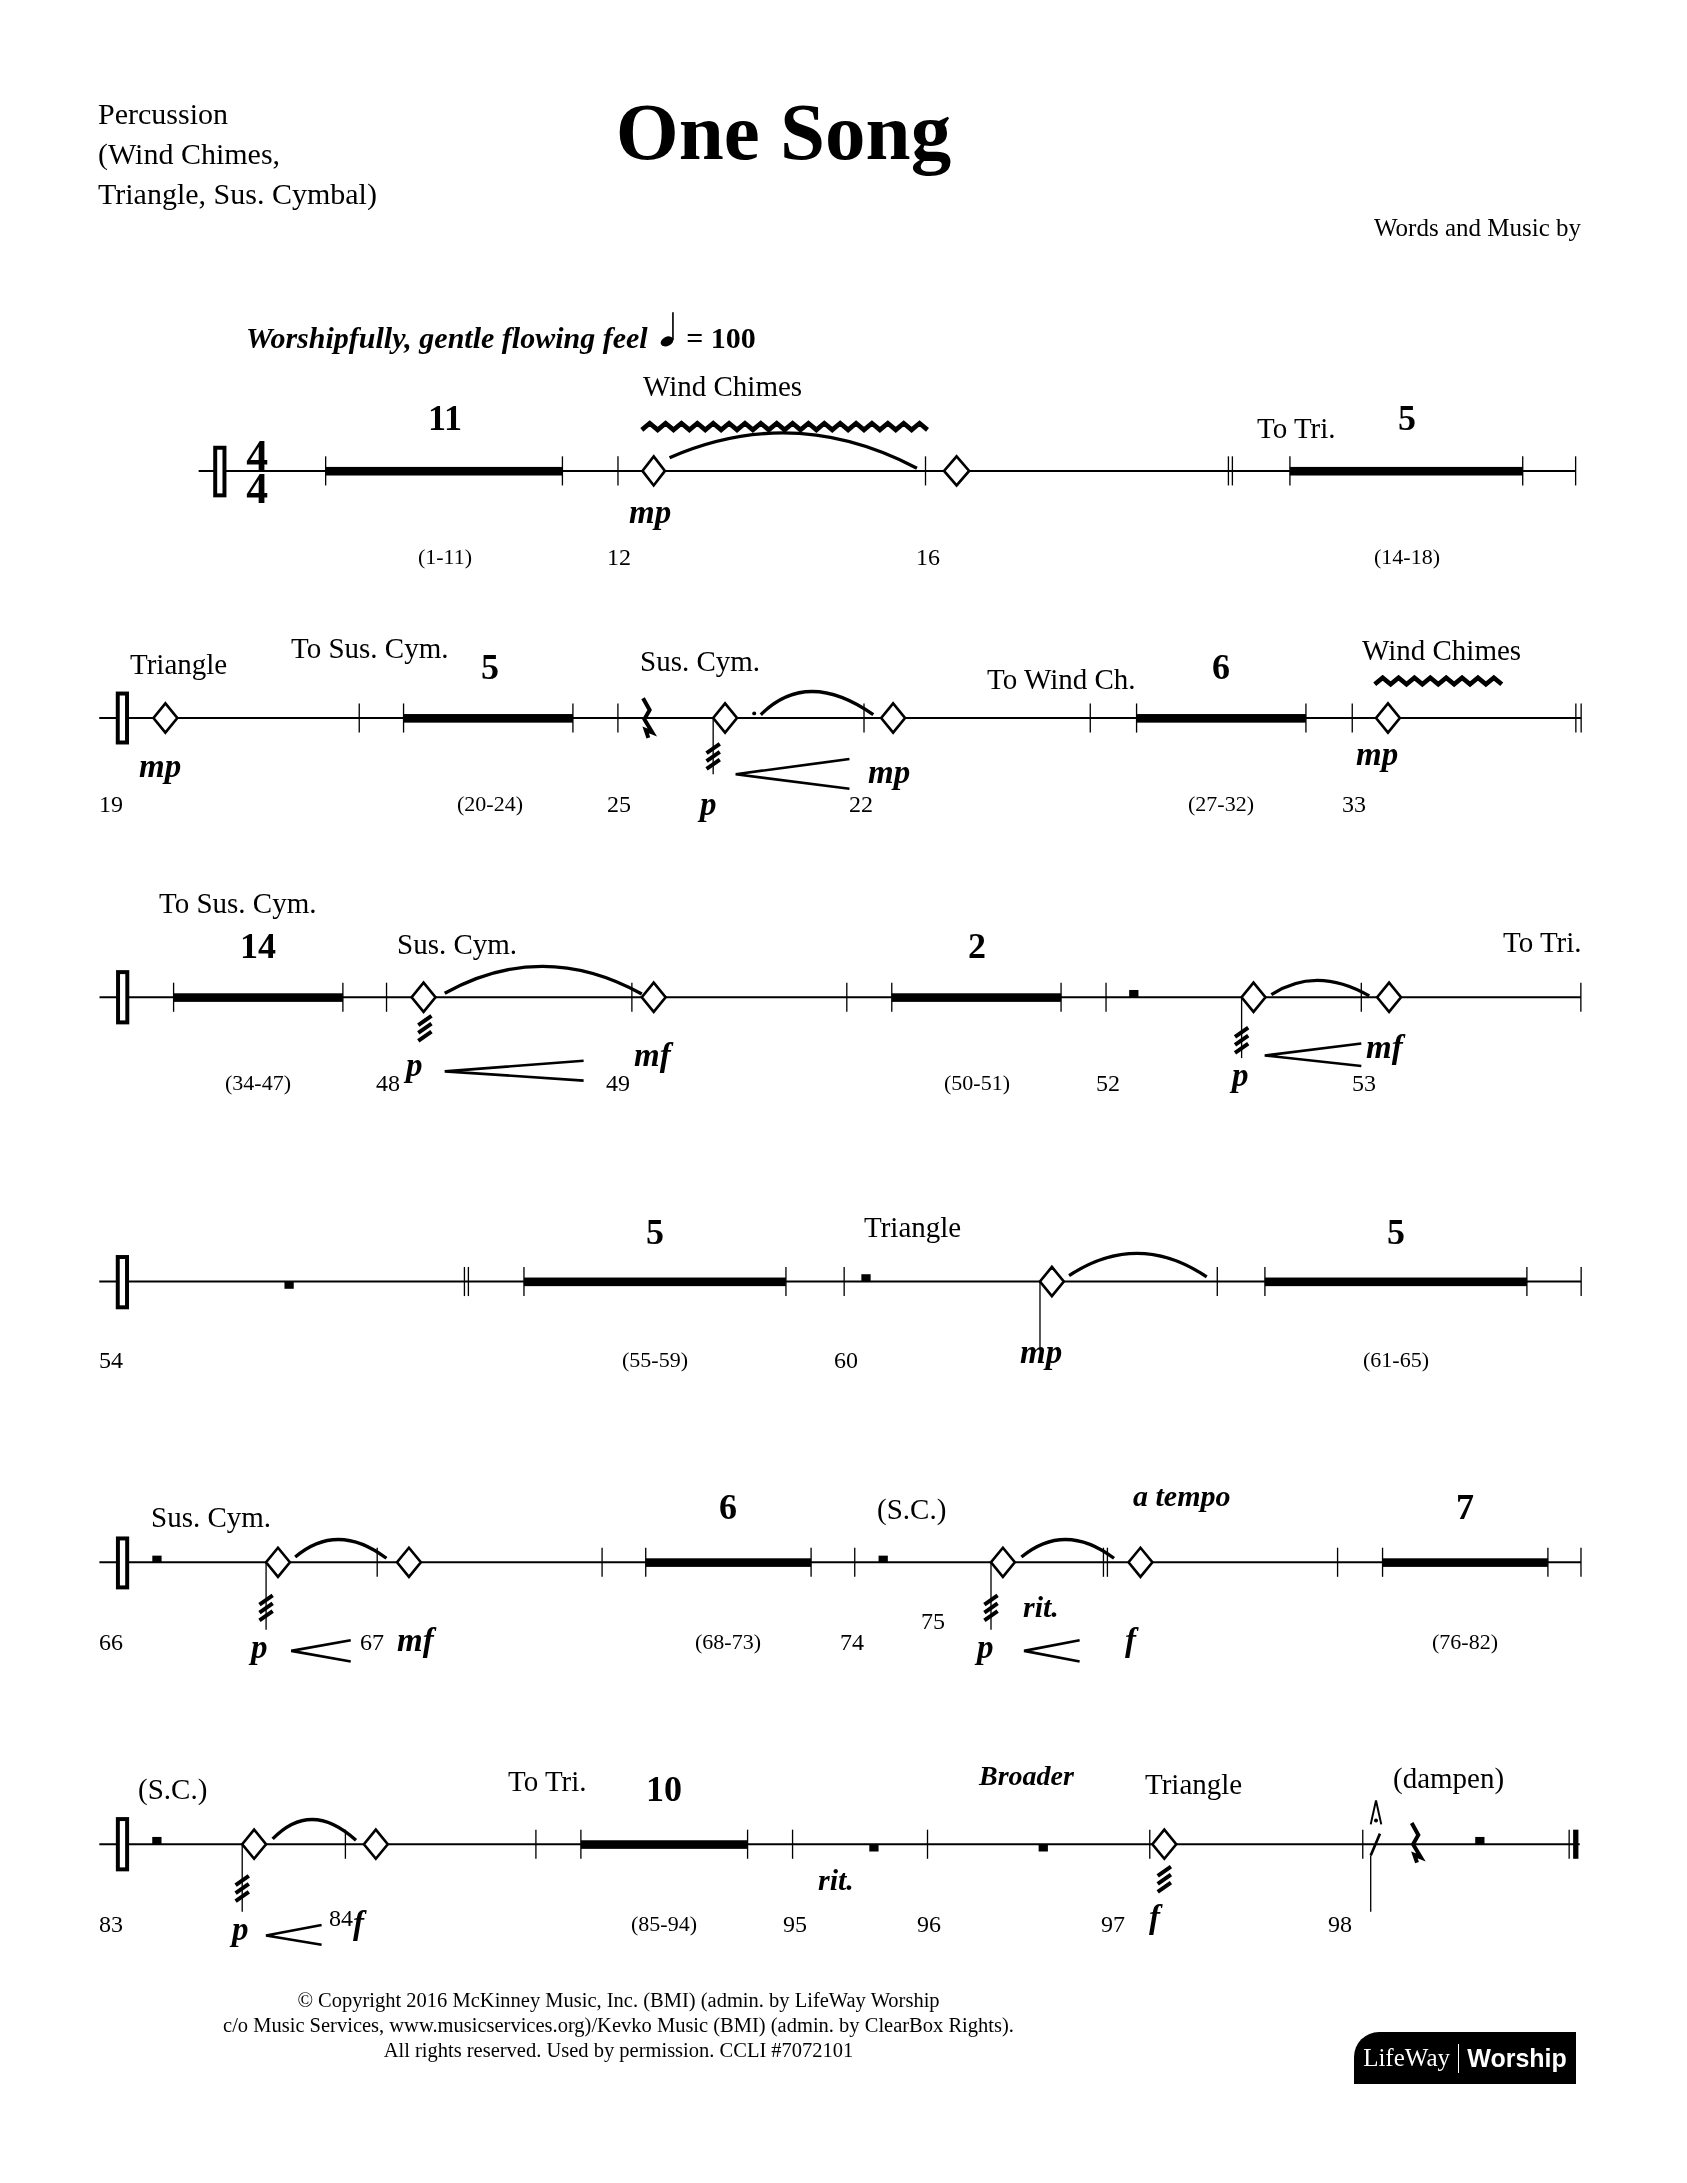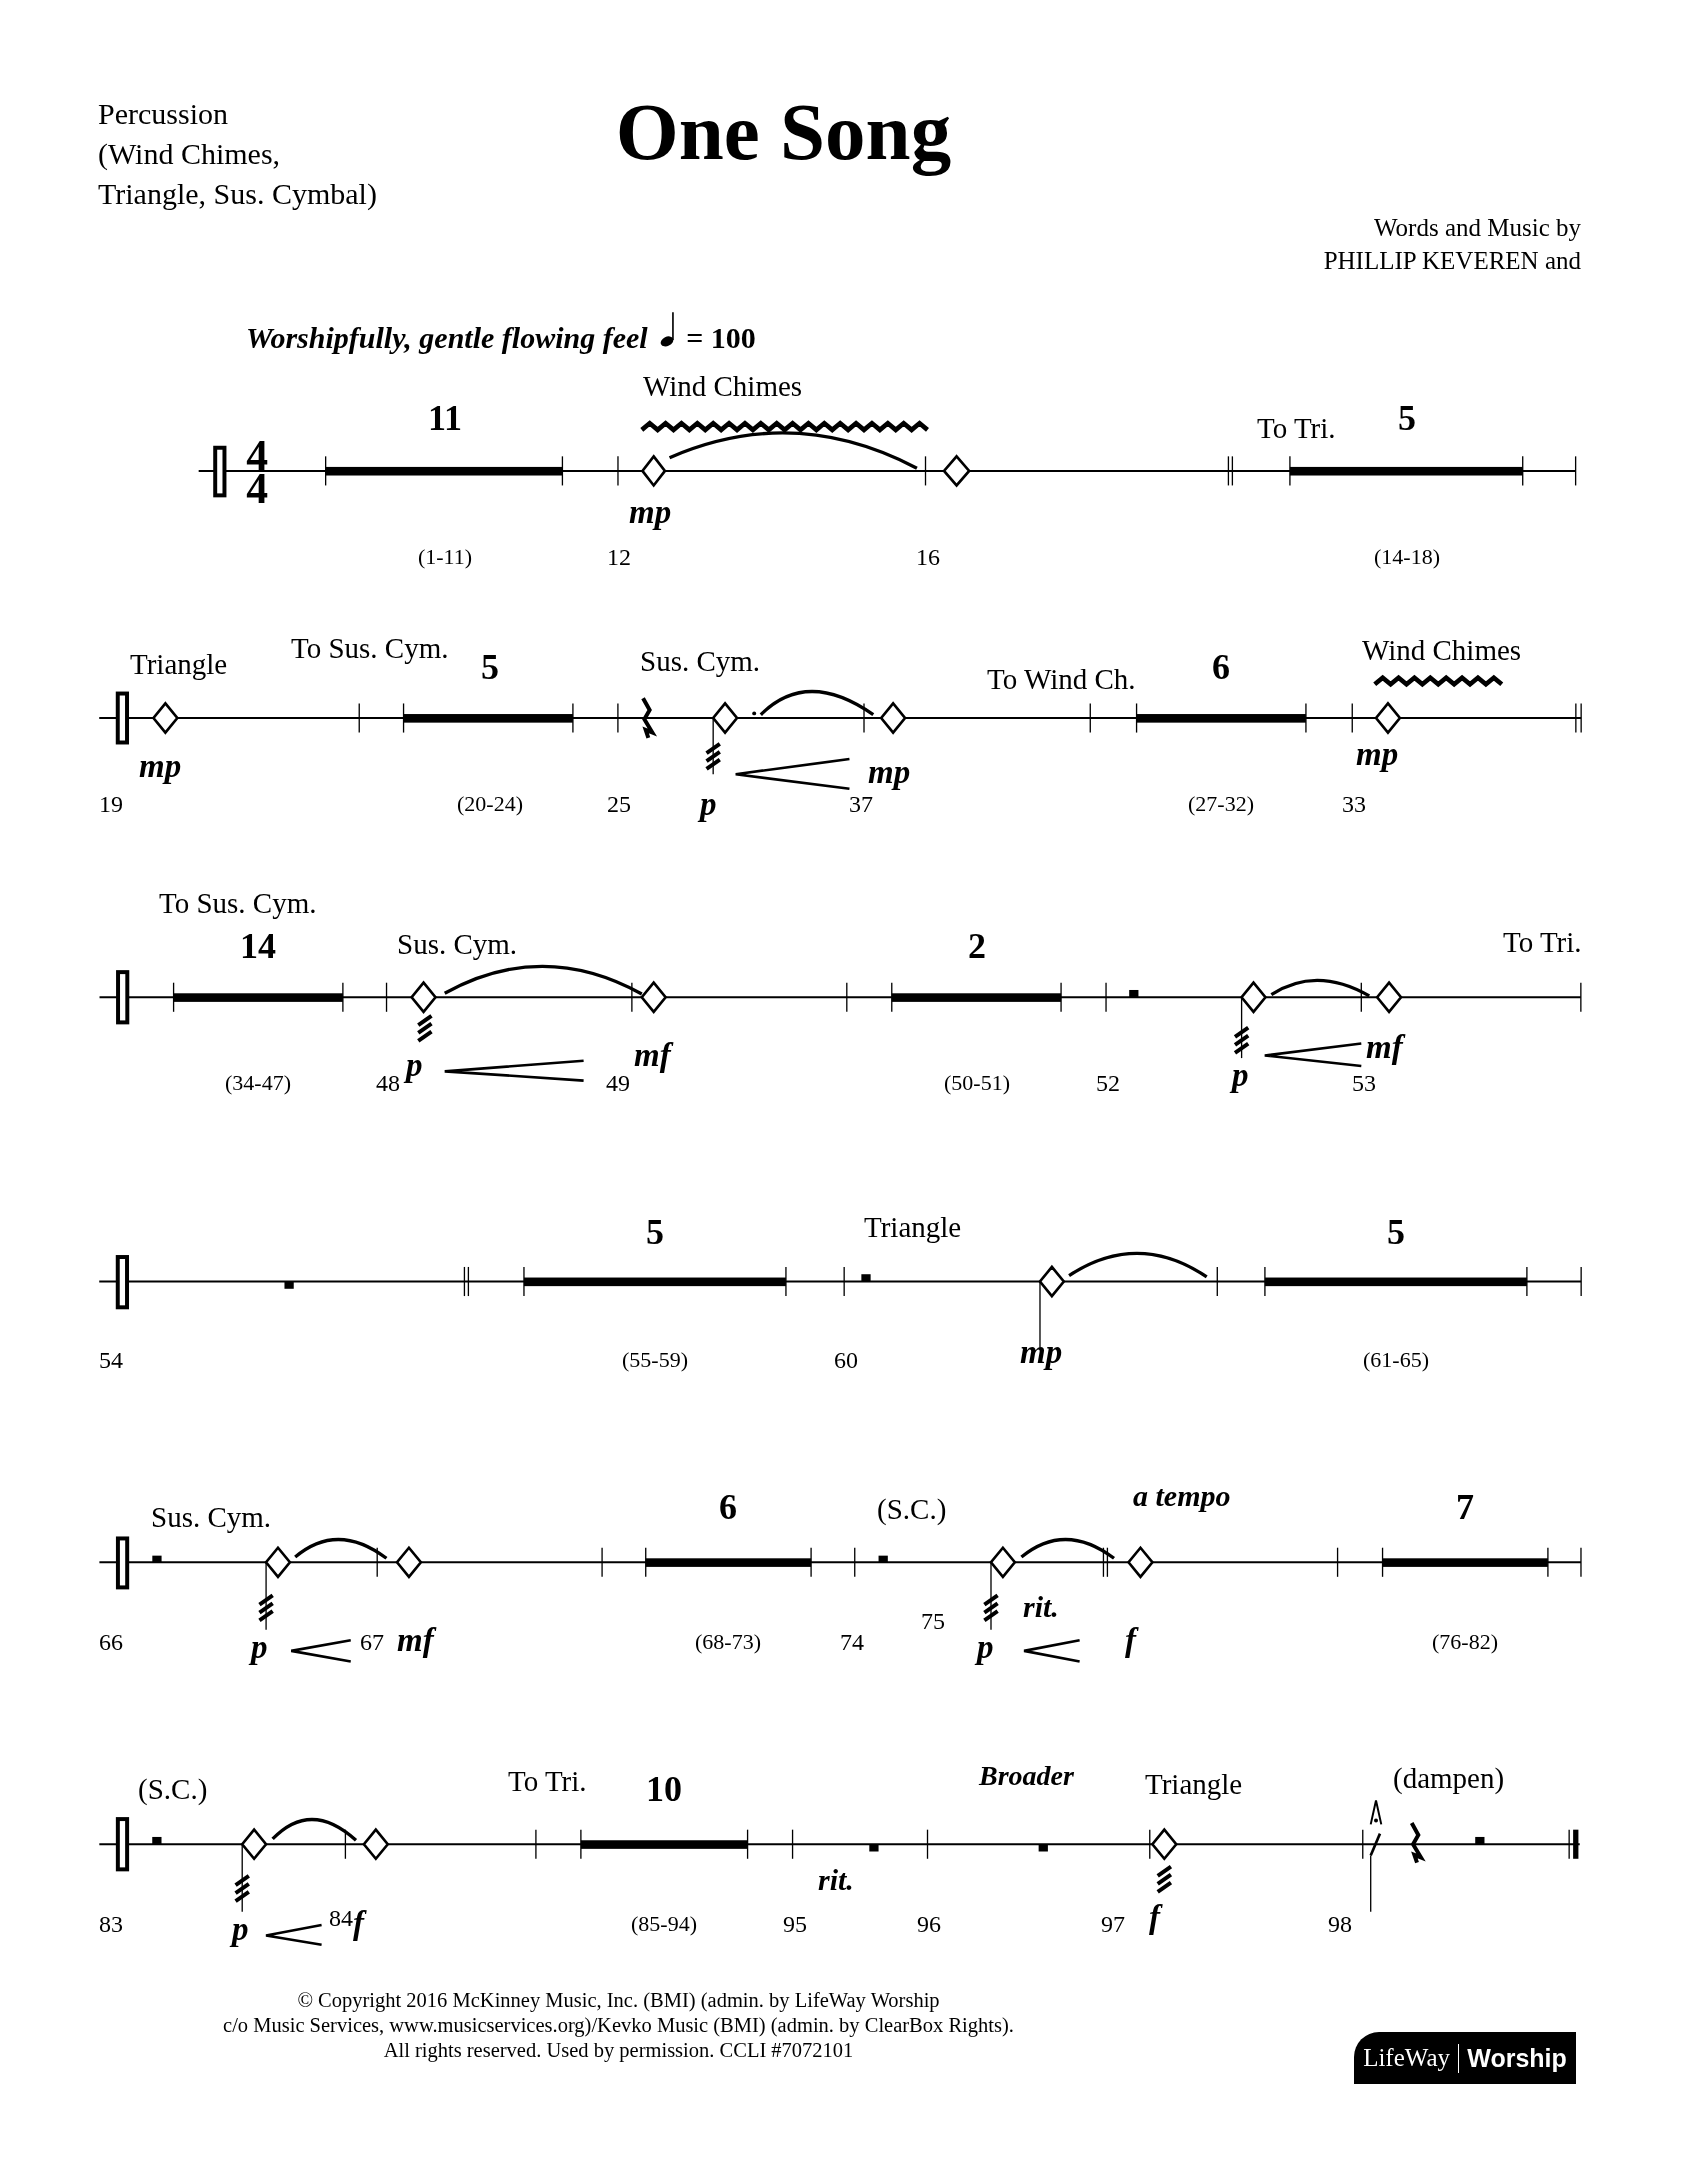--- a/index.html
+++ b/index.html
@@ -30,21 +30,20 @@
 <body>
 
 <div class="abs instr">
   <div>Percussion</div>
   <div>(Wind Chimes,</div>
   <div>Triangle, Sus. Cymbal)</div>
 </div>
 <div class="abs title"><span>One Song</span></div>
 <div class="abs credits">
   <div>Words and Music by</div>
-  <div>PHILLIP KEVEREN and</div>
 </div>
 <div class="abs tempo">
   <span>Worshipfully, gentle flowing feel</span>
   <svg width="20" height="37" viewBox="0 0 30 56">
       <line x1="24" y1="2" x2="24" y2="44" stroke="#000" stroke-width="2.5"></line>
       <ellipse cx="15" cy="46" rx="10" ry="7" transform="rotate(-25 15 46)" fill="#000"></ellipse>
     </svg>
   <span class="bpm">= 100</span>
 </div>
 
@@ -114,21 +113,21 @@
   <div class="lbl" style="left:291px;top:632px;">To Sus. Cym.</div>
   <div class="lbl" style="left:640px;top:645px;">Sus. Cym.</div>
   <div class="lbl" style="left:987px;top:663px;">To Wind Ch.</div>
   <div class="lbl" style="left:1362px;top:634px;">Wind Chimes</div>
   <div class="rest-num" style="left:490px;top:646px;">5</div>
   <div class="range" style="left:490px;top:791px;">(20-24)</div>
   <div class="rest-num" style="left:1221px;top:646px;">6</div>
   <div class="range" style="left:1221px;top:791px;">(27-32)</div>
   <div class="mnum" style="left:99px;top:791px;">19</div>
   <div class="mnum" style="left:607px;top:791px;">25</div>
-  <div class="mnum" style="left:849px;top:791px;">37</div>
+  <div class="mnum" style="left:849px;top:791px;">22</div>
   <div class="mnum" style="left:1342px;top:791px;">33</div>
   <div class="dyn" style="left:139px;top:748px;">mp</div>
   <div class="dyn" style="left:700px;top:786px;">p</div>
   <div class="dyn" style="left:868px;top:754px;">mp</div>
   <div class="dyn" style="left:1356px;top:736px;">mp</div>
 </div>
 
 <div class="system" style="top:0;height:1111px;">
   <svg width="1687" height="1111" viewBox="0 0 2550 1680">
     <line x1="150" y1="1508" x2="2390" y2="1508" stroke="#000" stroke-width="3"></line>

